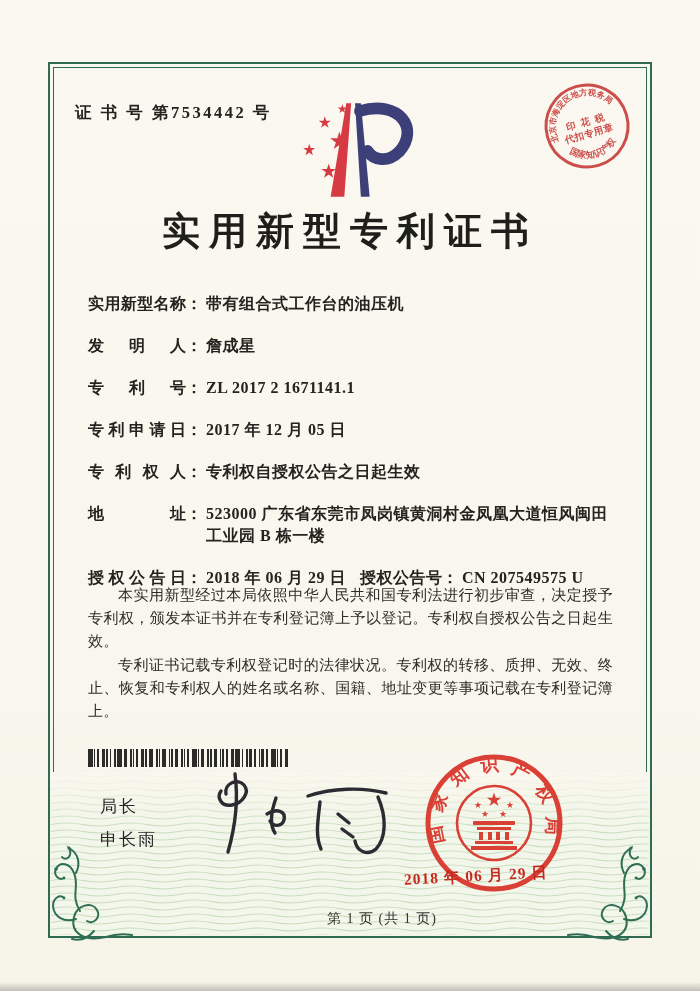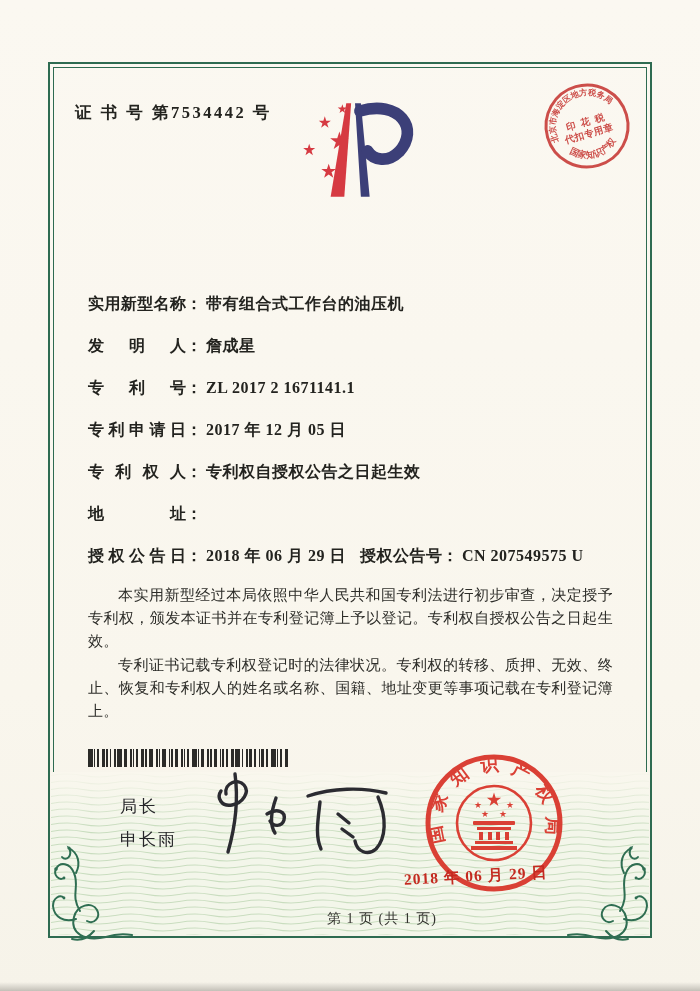--- a/index.html
+++ b/index.html
@@ -51,21 +51,21 @@
   .barcode span{ display:inline-block; height:18px; }
   .barcode .b{ background:#2b2b28; }
   
   .band{ position:absolute; left:51px; top:772px; width:598px; height:163px; z-index:1; }
   .band-fade{ position:absolute; left:0; top:0; width:100%; height:55px;
     background:linear-gradient(180deg, rgba(250,247,238,.95), rgba(250,247,238,0)); }
   .flourish{ position:absolute; z-index:2; }
   .flourish.left{ left:36px; top:843px; }
   .flourish.right{ left:564px; top:843px; transform:scaleX(-1); }
   
-  .officer{ position:absolute; left:120px; top:790px; z-index:4;
+  .officer{ position:absolute; left:100px; top:790px; z-index:4;
     font-family:Liberation Sans, sans-serif; font-size:17px;
     letter-spacing:2px; color:#26262a; line-height:33px;}
   .signature{ position:absolute; left:196px; top:762px; z-index:5; }
   .seal{ position:absolute; left:420px; top:749px; z-index:4; opacity:.95;}
   .seal-date{
     position:absolute; left:404px; top:866px; z-index:5; color:#c42a20;
     font-size:15.5px; font-weight:700; letter-spacing:1px; transform:rotate(-3deg);
   }
   .footer{
     position:absolute; left:0; top:910px; width:100%; text-align:center;
@@ -138,20 +138,21 @@
       <use href="#st" transform="translate(32,56) scale(6.5)"></use>
       <use href="#st" transform="translate(52,78) scale(8)"></use>
       <polygon points="70,8 75,8 68,104 54,104"></polygon>
     </g>
     <g fill="#3c3f78">
       <polygon points="79,8 85,8 94,104 85,104"></polygon>
     </g>
     <path d="M84,16 C124,4 146,34 124,58 C113,69 98,67 92,57" fill="none" stroke="#3c3f78" stroke-width="12" stroke-linecap="round"></path>
   </svg>
 
+  <div class="title">实用新型专利证书</div>
 
   <svg class="tax-stamp" width="92" height="92" viewBox="-46 -46 92 92">
     <circle r="41" fill="none" stroke="#c9403c" stroke-width="3"></circle>
     <defs>
       <path id="tsTop" d="M-31,9 A32,32 0 1 1 31,9" fill="none"></path>
       <path id="tsBot" d="M-25,20 A32,32 0 0 0 25,20" fill="none"></path>
     </defs>
     <text fill="#c9403c" font-size="8.2" font-weight="bold">
       <textPath href="#tsTop" startOffset="2">北京市海淀区地方税务局</textPath>
     </text>
@@ -184,20 +185,21 @@
       <span class="fvalue">2017 年 12 月 05 日</span>
     </div>
     <div class="frow">
       <span class="flabel">专利权人</span>
       <span class="fcolon">：</span>
       <span class="fvalue">专利权自授权公告之日起生效</span>
     </div>
     <div class="frow">
       <span class="flabel">地址</span>
       <span class="fcolon">：</span>
+      <span class="fvalue addr">523000 广东省东莞市凤岗镇黄洞村金凤凰大道恒风闽田工业园 B 栋一楼</span>
     </div>
     <div class="frow">
       <span class="flabel">授权公告日</span>
       <span class="fcolon">：</span>
       <span class="fvalue">2018 年 06 月 29 日</span>
       <span class="pair2">
         <span class="flabel">授权公告号</span>
         <span class="fcolon">：</span>
         <span class="fvalue">CN 207549575 U</span>
       </span>

